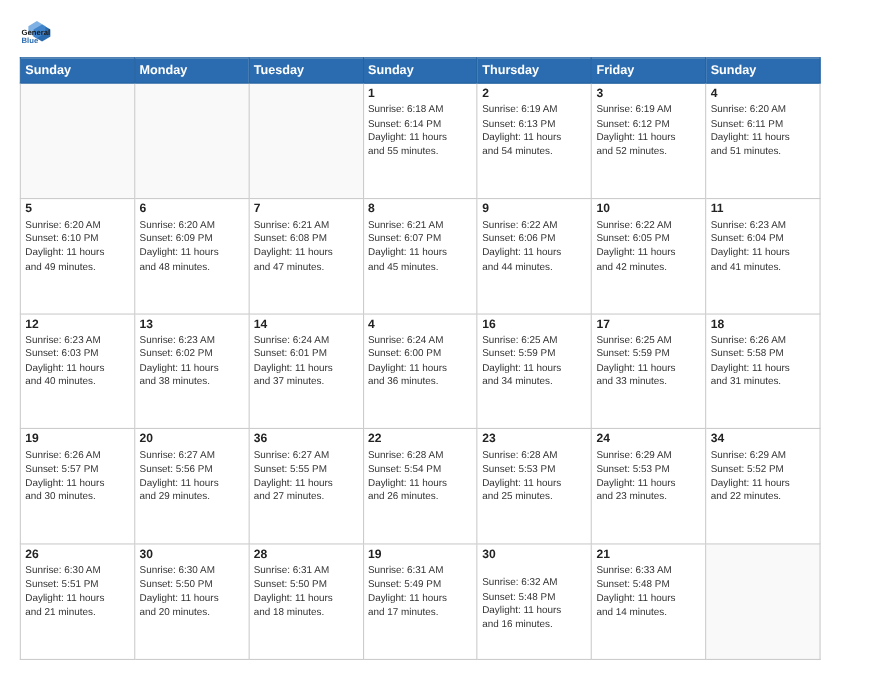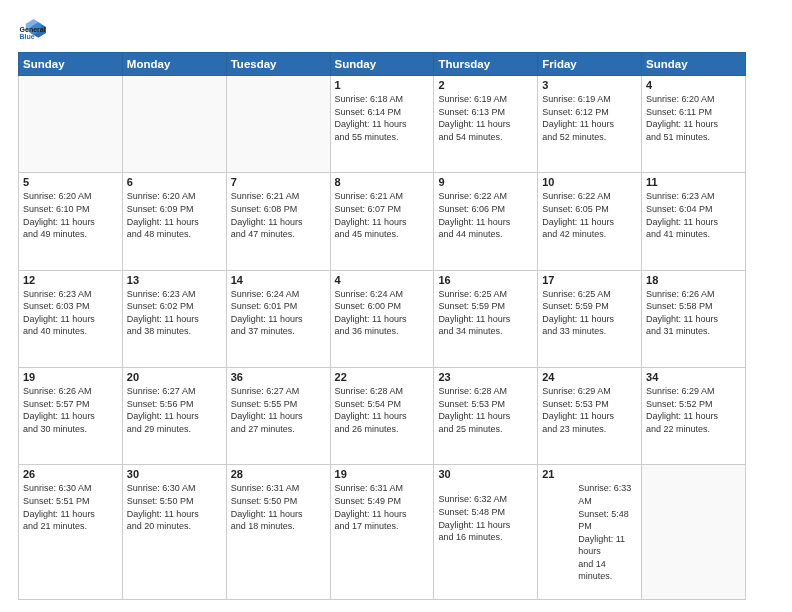--- a/index.html
+++ b/index.html
@@ -351,21 +351,21 @@
           </td>
           <td>
             <span class="day-num">30</span>
             <div class="day-info" style="white-space: pre-line; margin-top: 13px;">Sunrise: 6:32 AM
 Sunset: 5:48 PM
 Daylight: 11 hours
 and 16 minutes.</div>
           </td>
           <td>
             <span class="day-num">21</span>
-            <div class="day-info" style="white-space: pre-line; margin-left: 36px;">Sunrise: 6:33 AM
+            <div class="day-info" style="white-space: pre-line;">Sunrise: 6:33 AM
 Sunset: 5:48 PM
 Daylight: 11 hours
 and 14 minutes.</div>
           </td>
           <td class="empty-cell"></td>
         </tr>
       </tbody>
   </table>
 </div>
 

